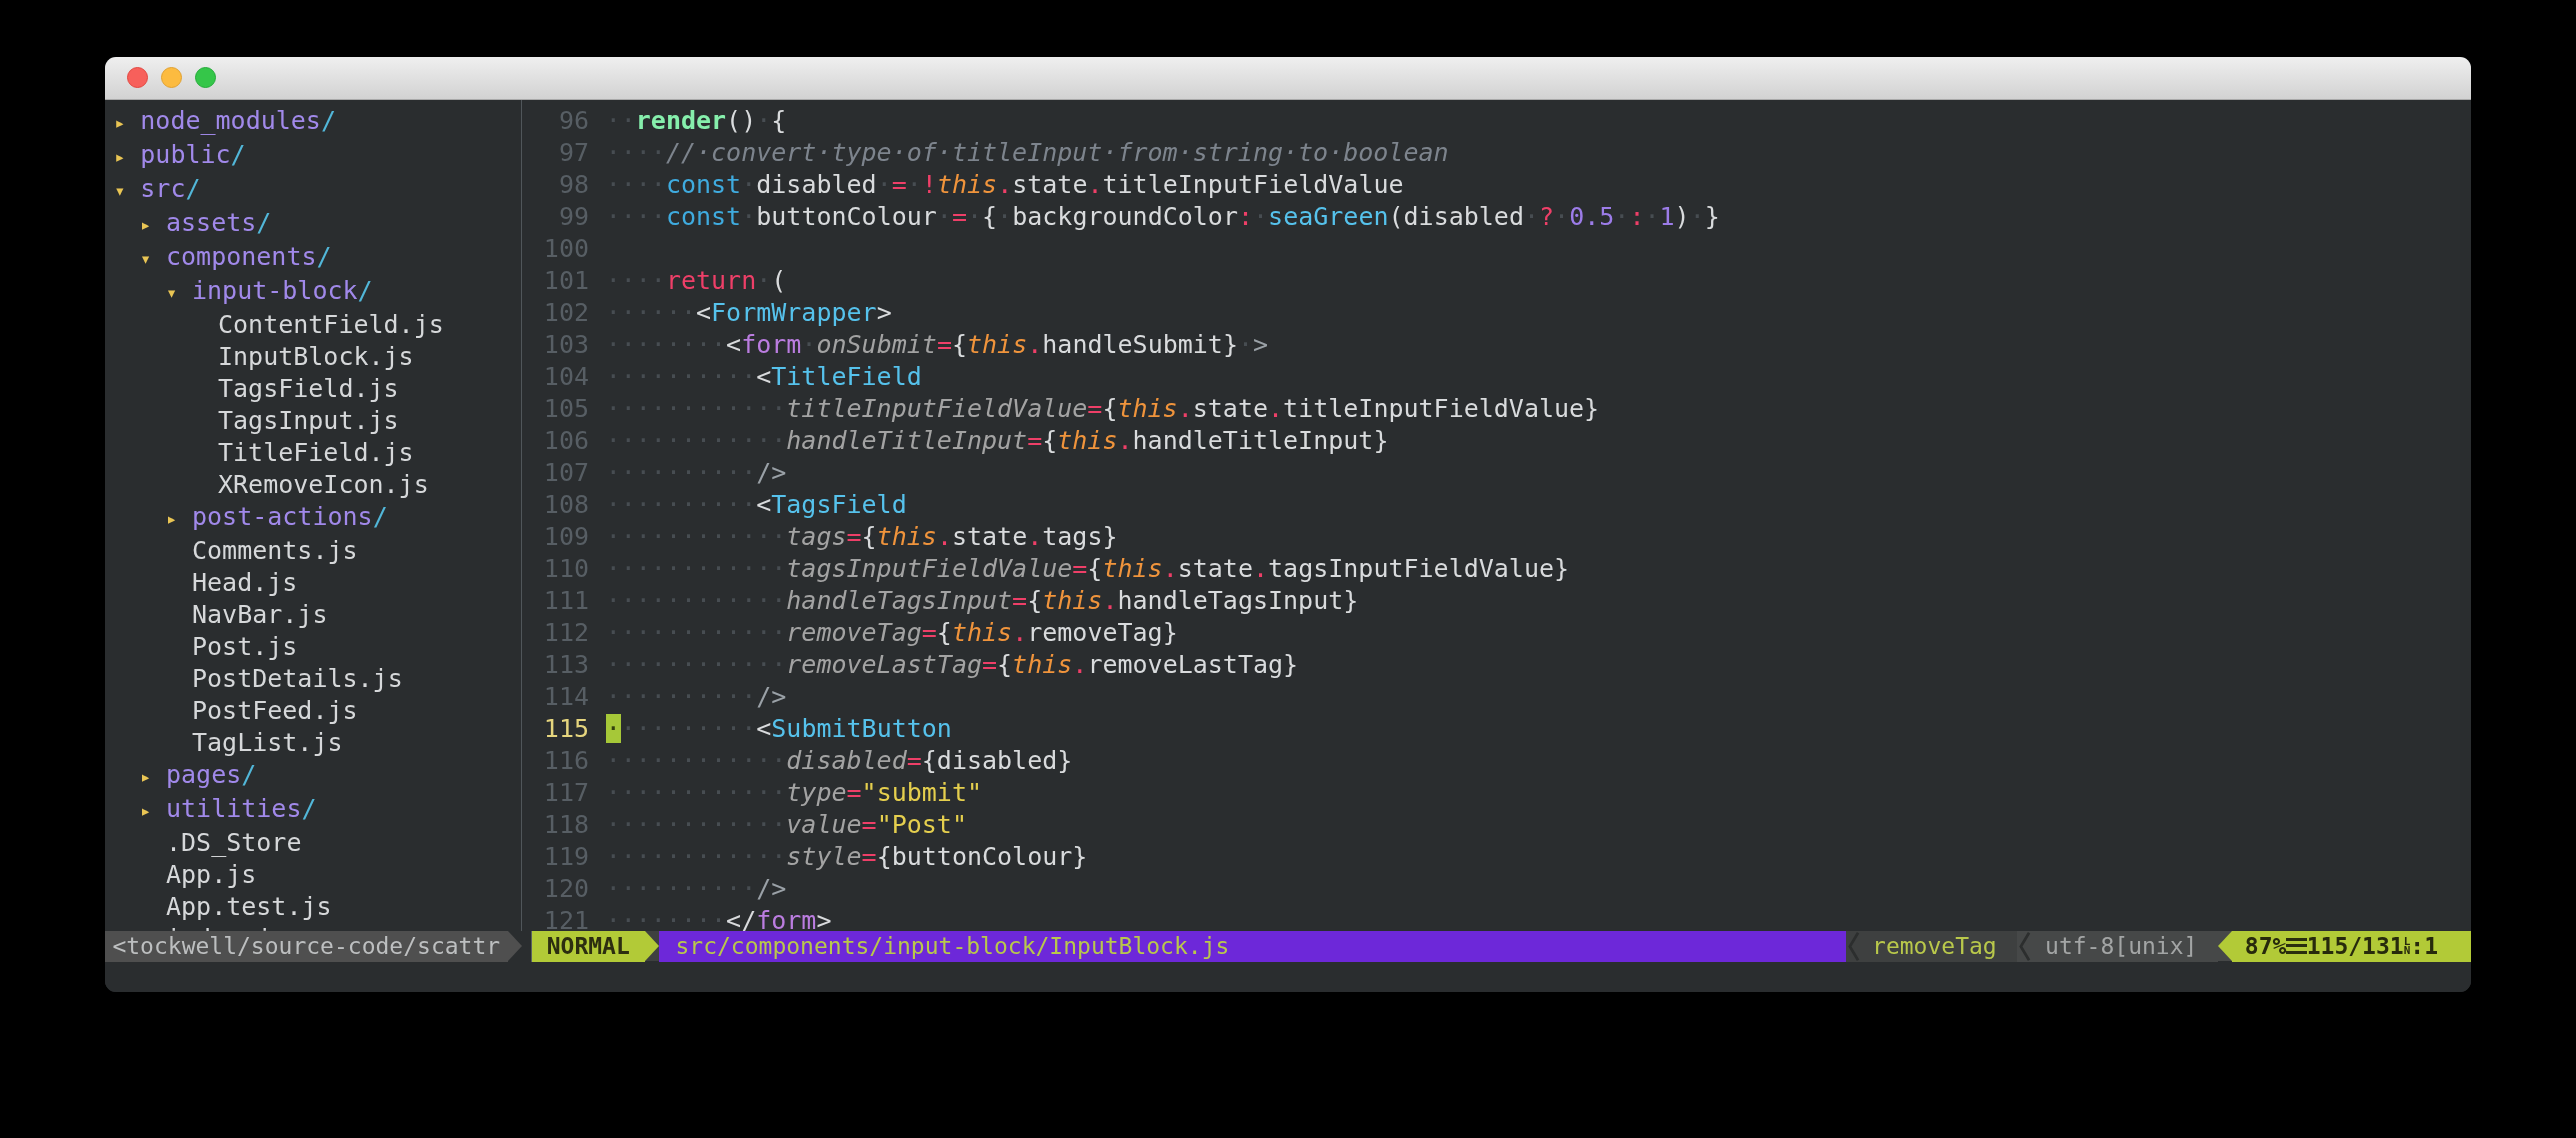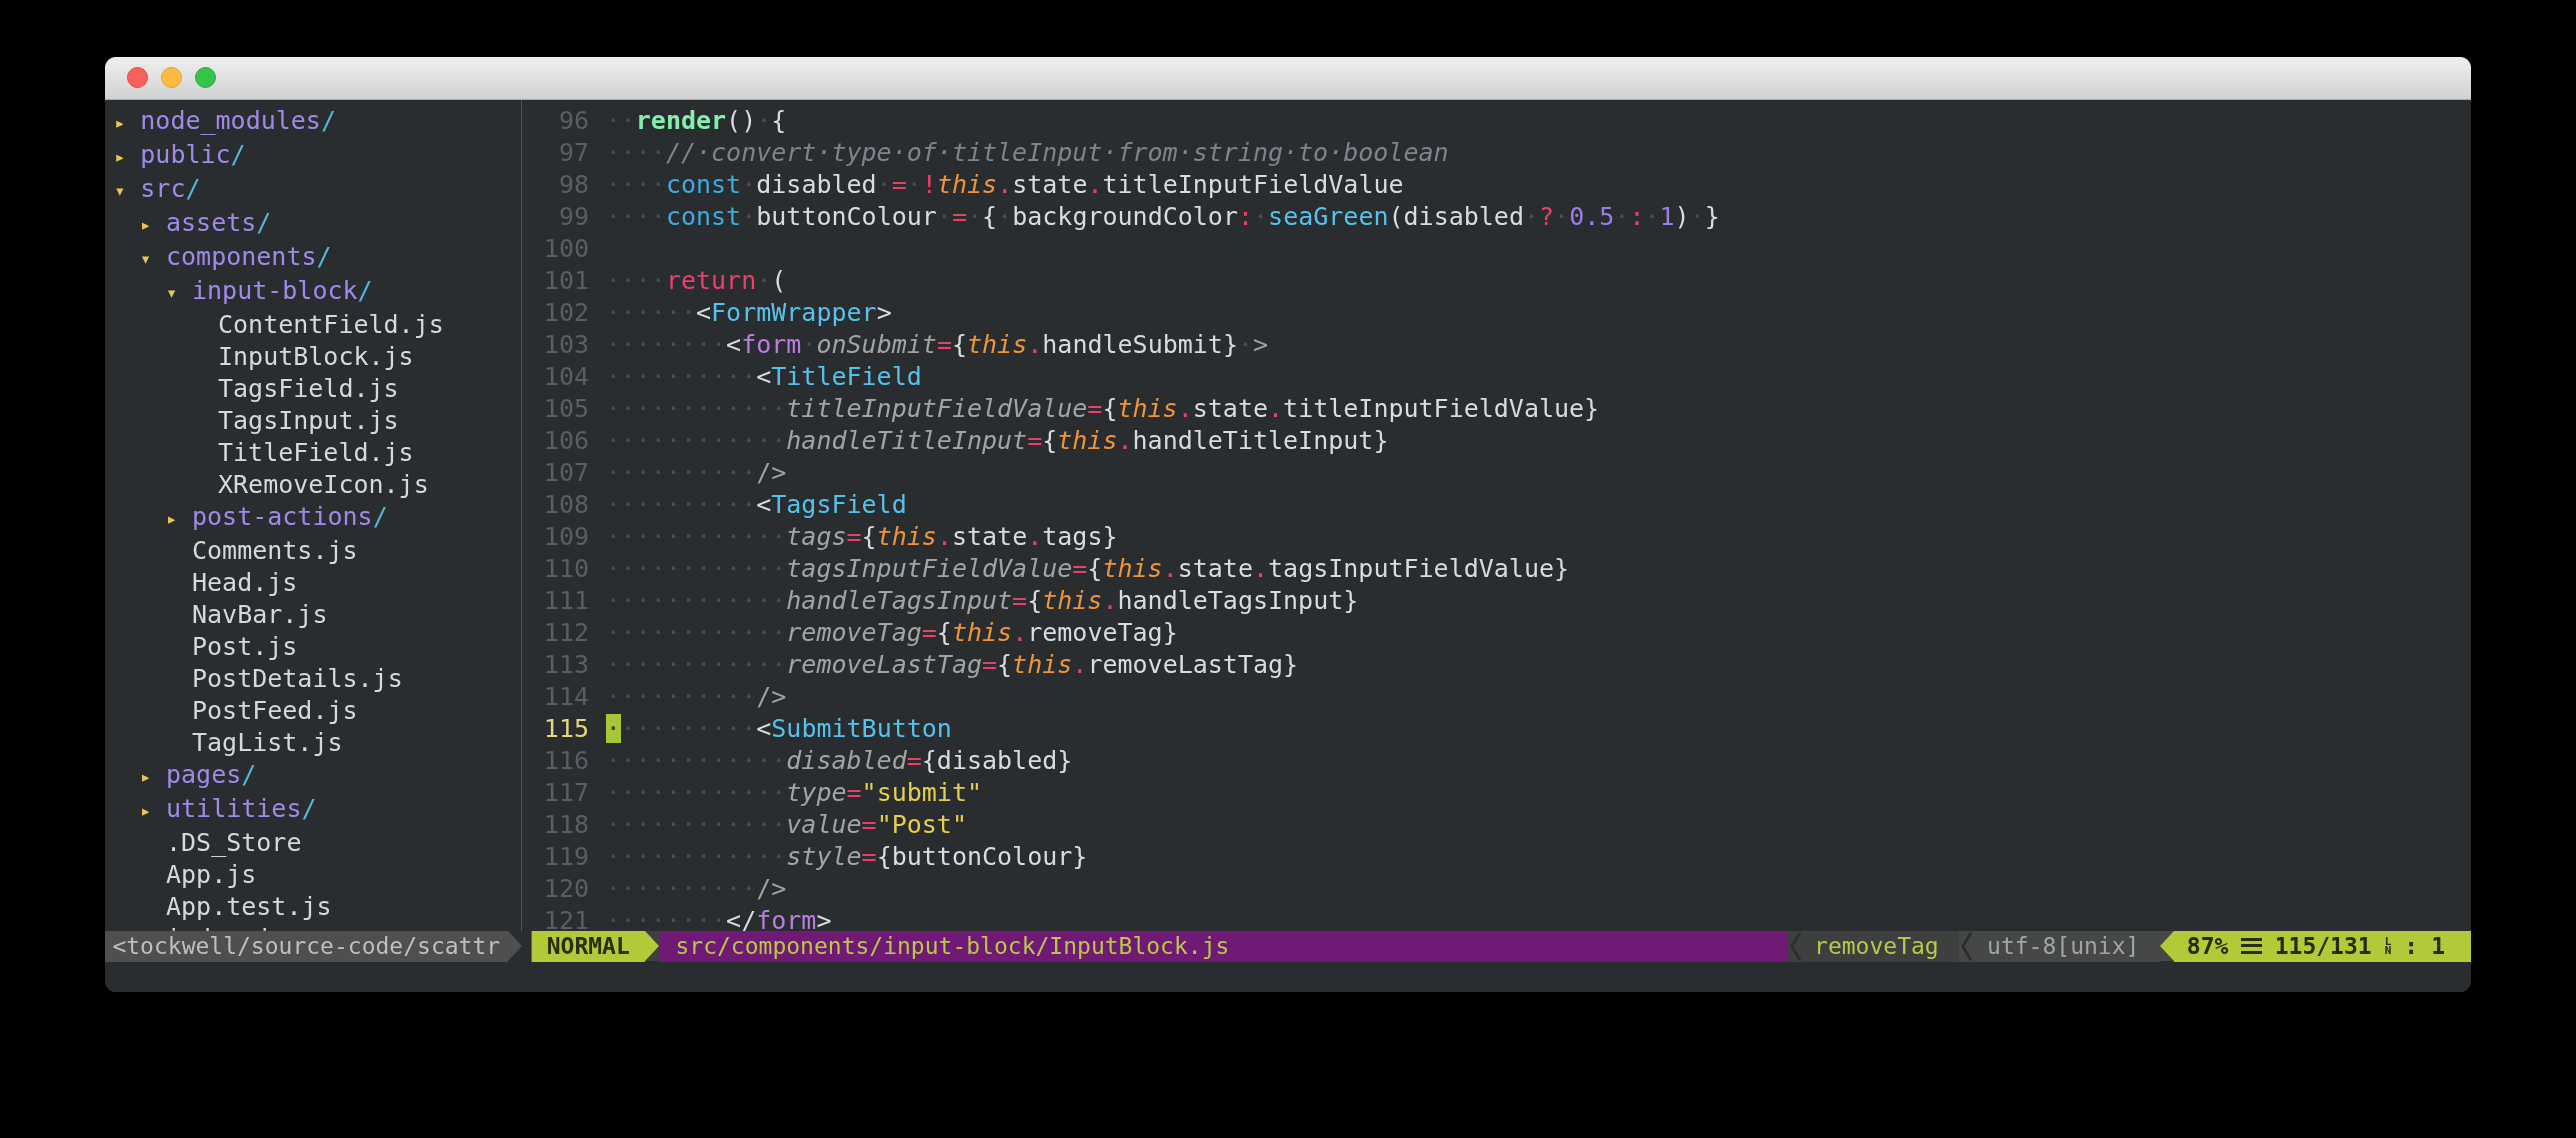--- a/index.html
+++ b/index.html
@@ -42,27 +42,27 @@
   .tk-cmt{color:#7d848d;font-style:italic;}
   .tk-cur{background:#a6c838;color:#33400f;}
   
   .statusbar{flex:none;height:31px;display:flex;font:23px "DejaVu Sans Mono",monospace;line-height:31px;white-space:pre;overflow:hidden;}
   .st-tree{flex:none;width:396px;background:#4f4f4f;color:#bdbfc0;padding-left:7.4px;overflow:hidden;}
   .tri{flex:none;width:0;height:0;border-top:15.7px solid transparent;border-bottom:15.7px solid transparent;}
   .tri-tree{border-left:14px solid #4f4f4f;background:#2a2d2f;}
   .st-gap{flex:none;width:8.3px;background:#2a2d2f;border-right:1.9px solid #5a5f62;}
   .st-mode{flex:none;background:#b2ca37;color:#2c2e10;font-weight:bold;padding:0 15px;}
   .tri-mode{border-left:14px solid #b2ca37;background:#3e4040;}
-  .st-file{flex:1;background:#701a75;color:#b9c84b;padding-left:16.7px;overflow:hidden;}
+  .st-file{flex:1;background:#6d28d9;color:#b9c84b;padding-left:16.7px;overflow:hidden;}
   .chev{flex:none;background:#3e4040;display:flex;align-items:center;}
   .chev.enc-bg{background:#464848;}
   .st-ft{flex:none;background:#3e4040;color:#b9c84b;padding:0 20.4px 0 11px;}
   .st-enc{flex:none;background:#464848;color:#a3a5a5;padding:0 20.4px 0 13px;}
   .tri-pos{border-right:14px solid #b2ca37;background:#464848;}
-  .st-pos{flex:none;background:#b2ca37;color:#272a0c;font-weight:bold;padding:0 26px 0 13px;display:flex;align-items:center;gap:13px;}
+  .st-pos{flex:none;background:#b2ca37;color:#272a0c;font-weight:bold;padding:0 33px 0 13px;display:flex;align-items:center;}
   .trigram{display:inline-block;width:20.4px;height:15.7px;
     background:linear-gradient(#2a2e0e 0 2.8px,transparent 2.8px 6.5px,#2a2e0e 6.5px 9.3px,transparent 9.3px 13px,#2a2e0e 13px 15.7px);}
   .lnicon{display:inline-flex;flex-direction:column;justify-content:center;font:bold 11px "DejaVu Sans Mono",monospace;line-height:9.3px;color:#272a0c;}
   .cmdline{flex:none;height:30.5px;background:#2a2d2f;}
 </style>
 </head>
 <body>
 
 <div class="window">
   <div class="titlebar">

